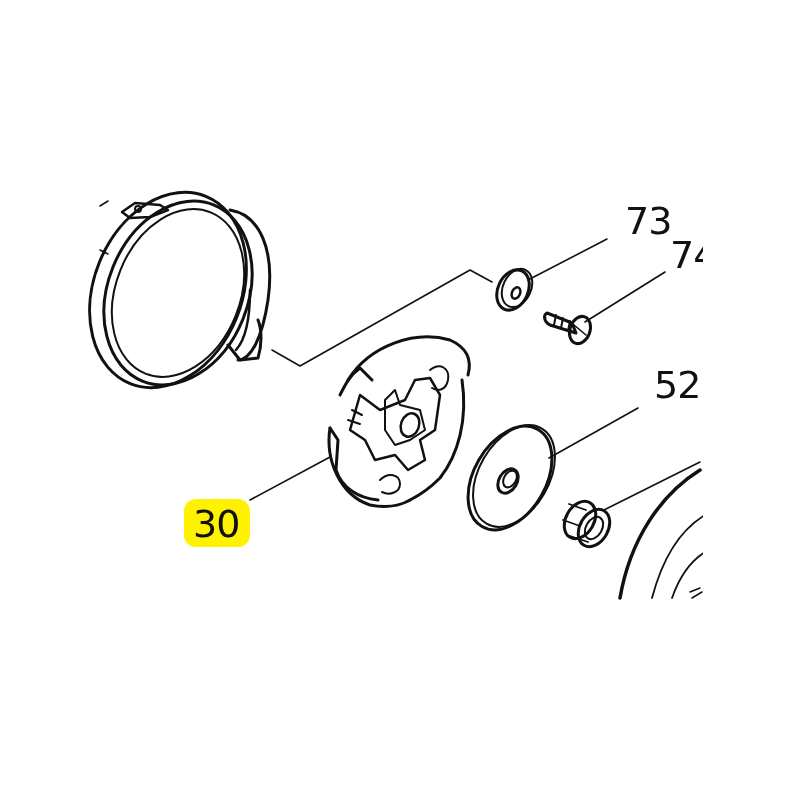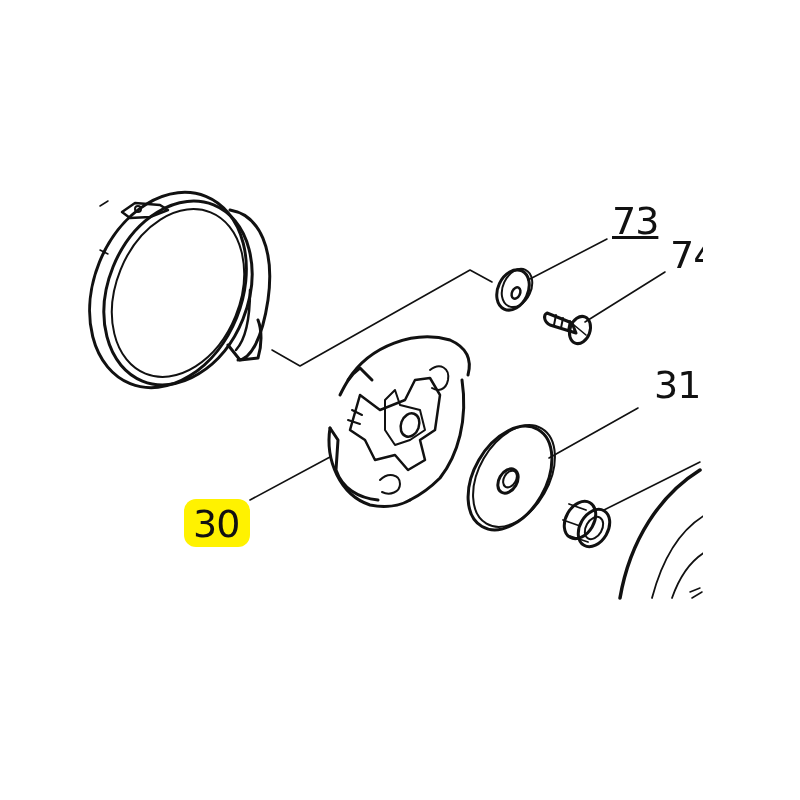--- a/index.html
+++ b/index.html
@@ -84,20 +84,20 @@
         <path d="M652 598 C662 560 680 530 705 515" stroke-width="1.8"></path>
         <path d="M672 598 C680 575 692 560 705 552" stroke-width="1.8"></path>
         <path d="M690 592 L700 588 M692 598 L702 592" stroke-width="1.5"></path>
       </g>
     </svg>
   </div>
 
   <div class="hl" style="left:184px; top:499px; width:66px; height:48px;"></div>
   <div class="lbl" style="left:193px; top:505px;">30</div>
 
-  <div class="lbl" style="left:612px; top:202px;text-decoration:underline;">73</div>
+  <div class="lbl" style="left:625px; top:202px;">73</div>
 
   <div class="clip" style="pointer-events:none;">
     <div class="lbl" style="left:670px; top:236px;">74</div>
   </div>
 
-  <div class="lbl" style="left:654px; top:366px;">31</div>
+  <div class="lbl" style="left:654px; top:366px;">52</div>
 </div>
 
 </body></html>

